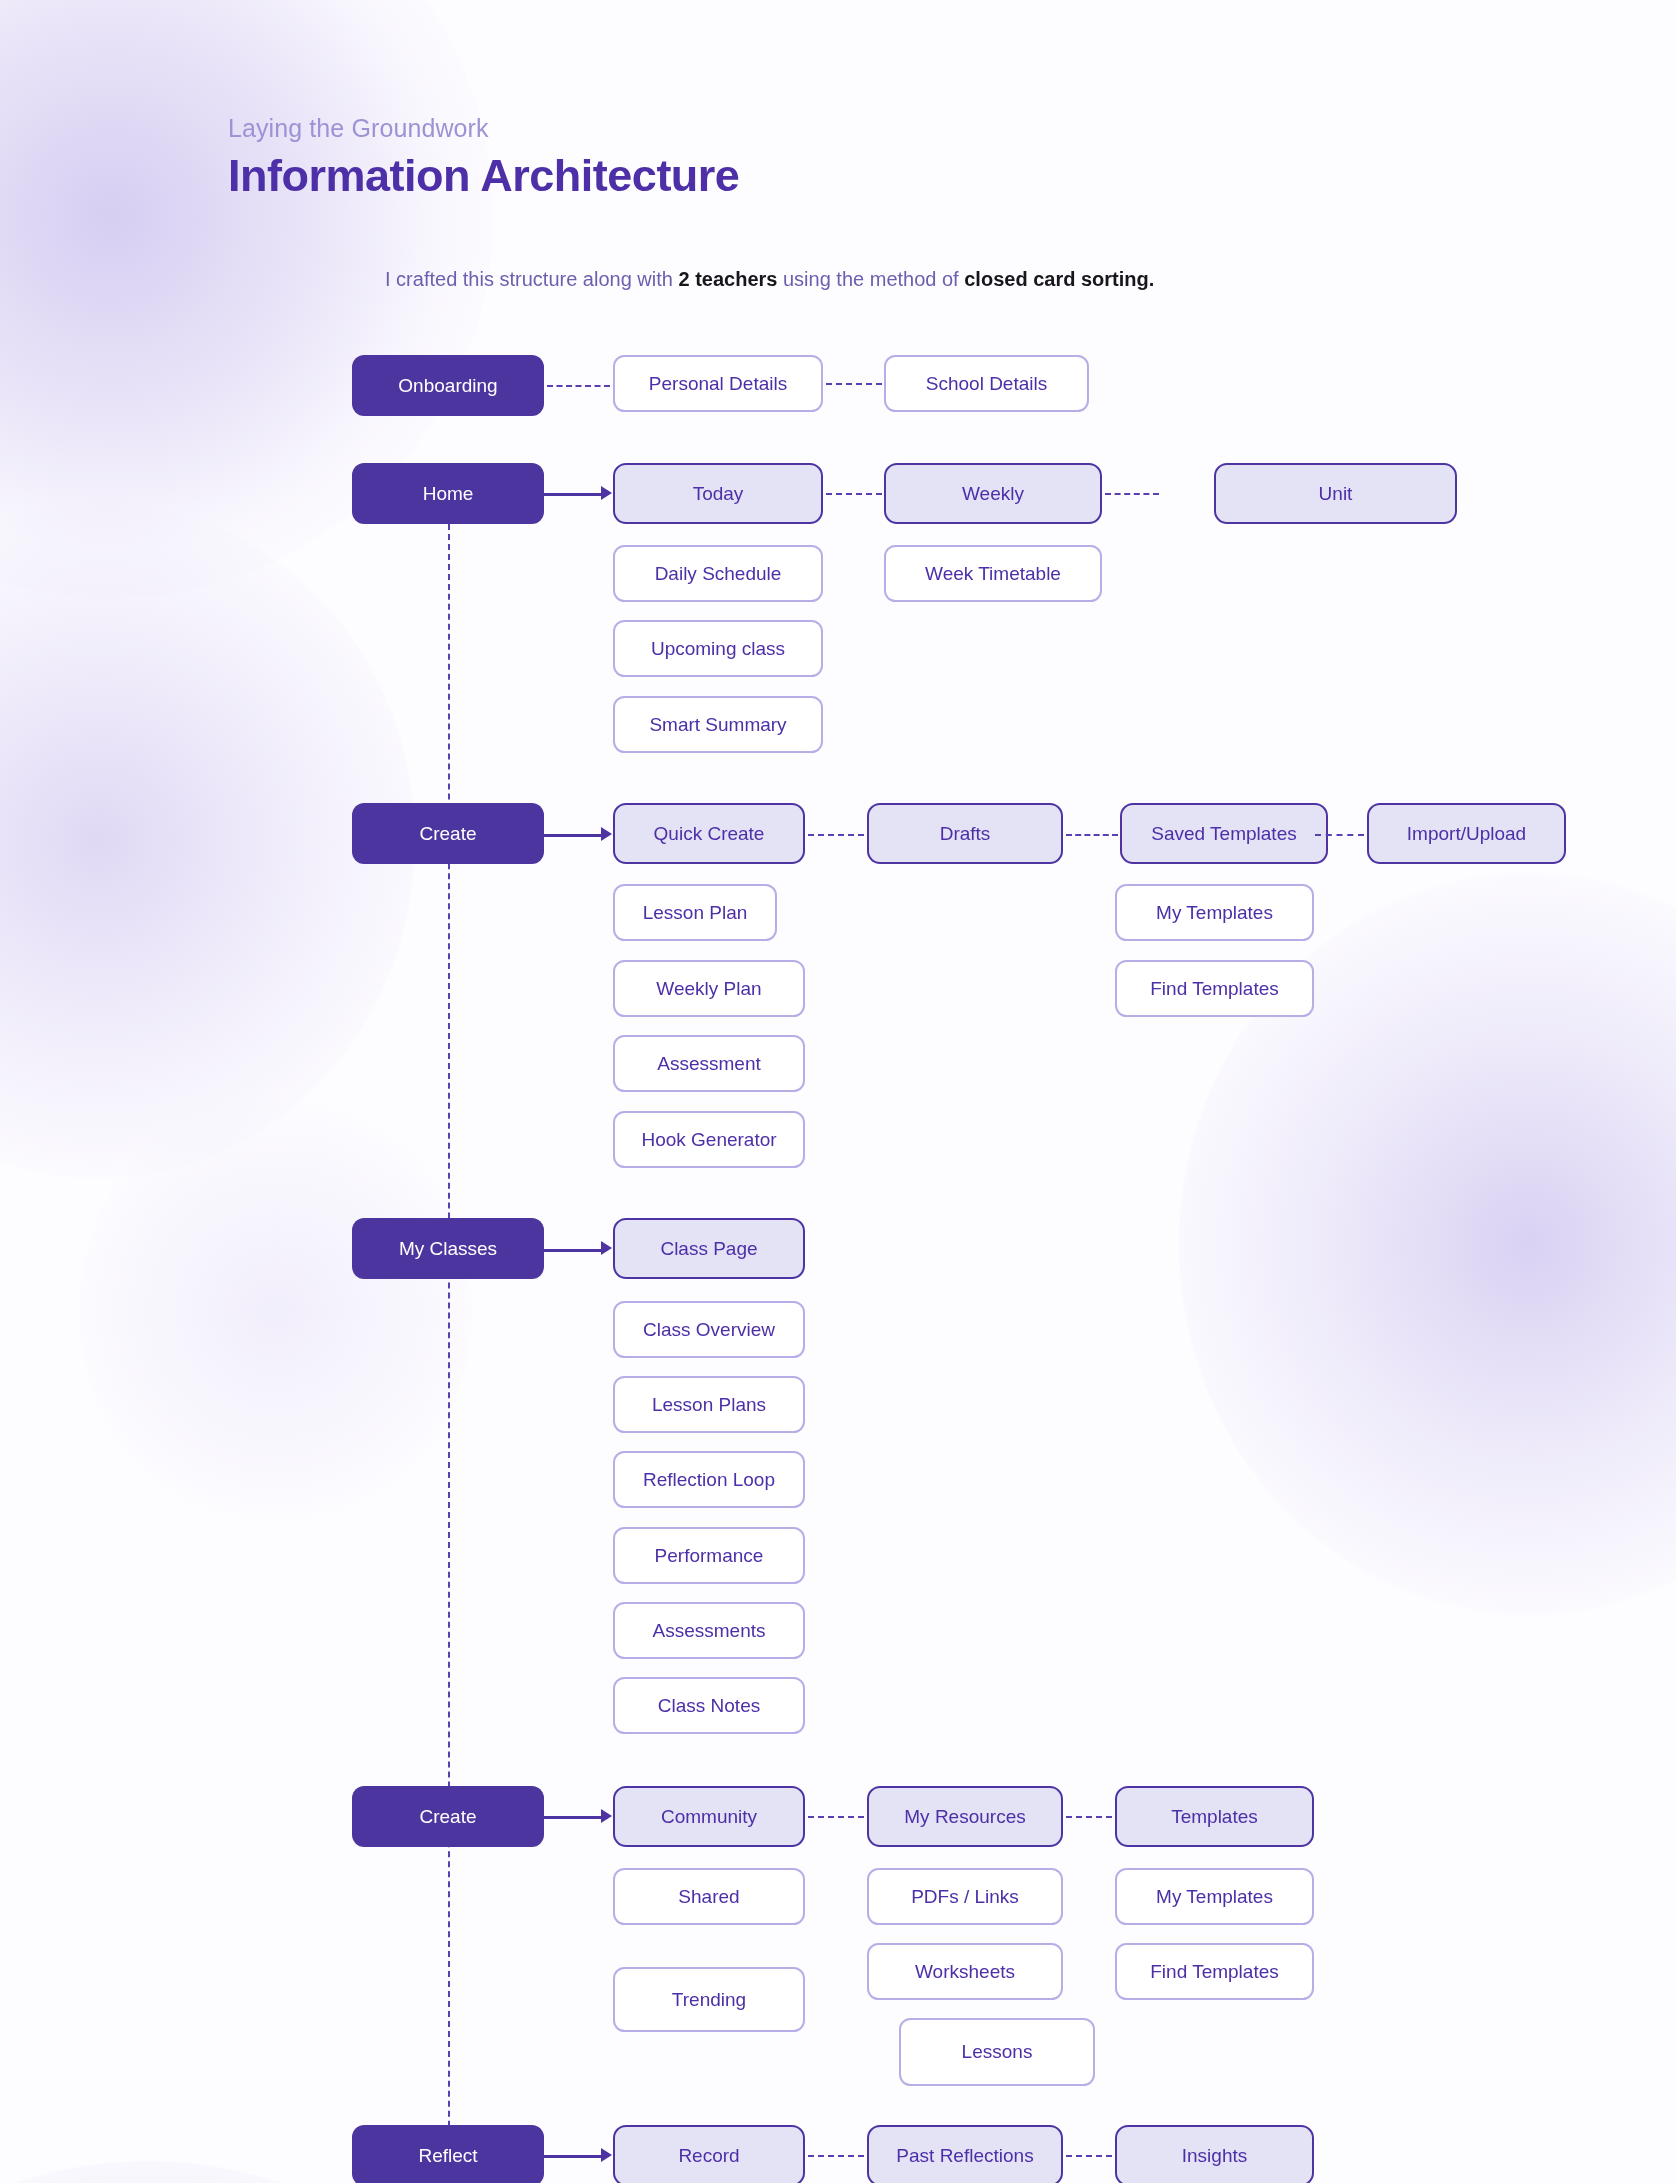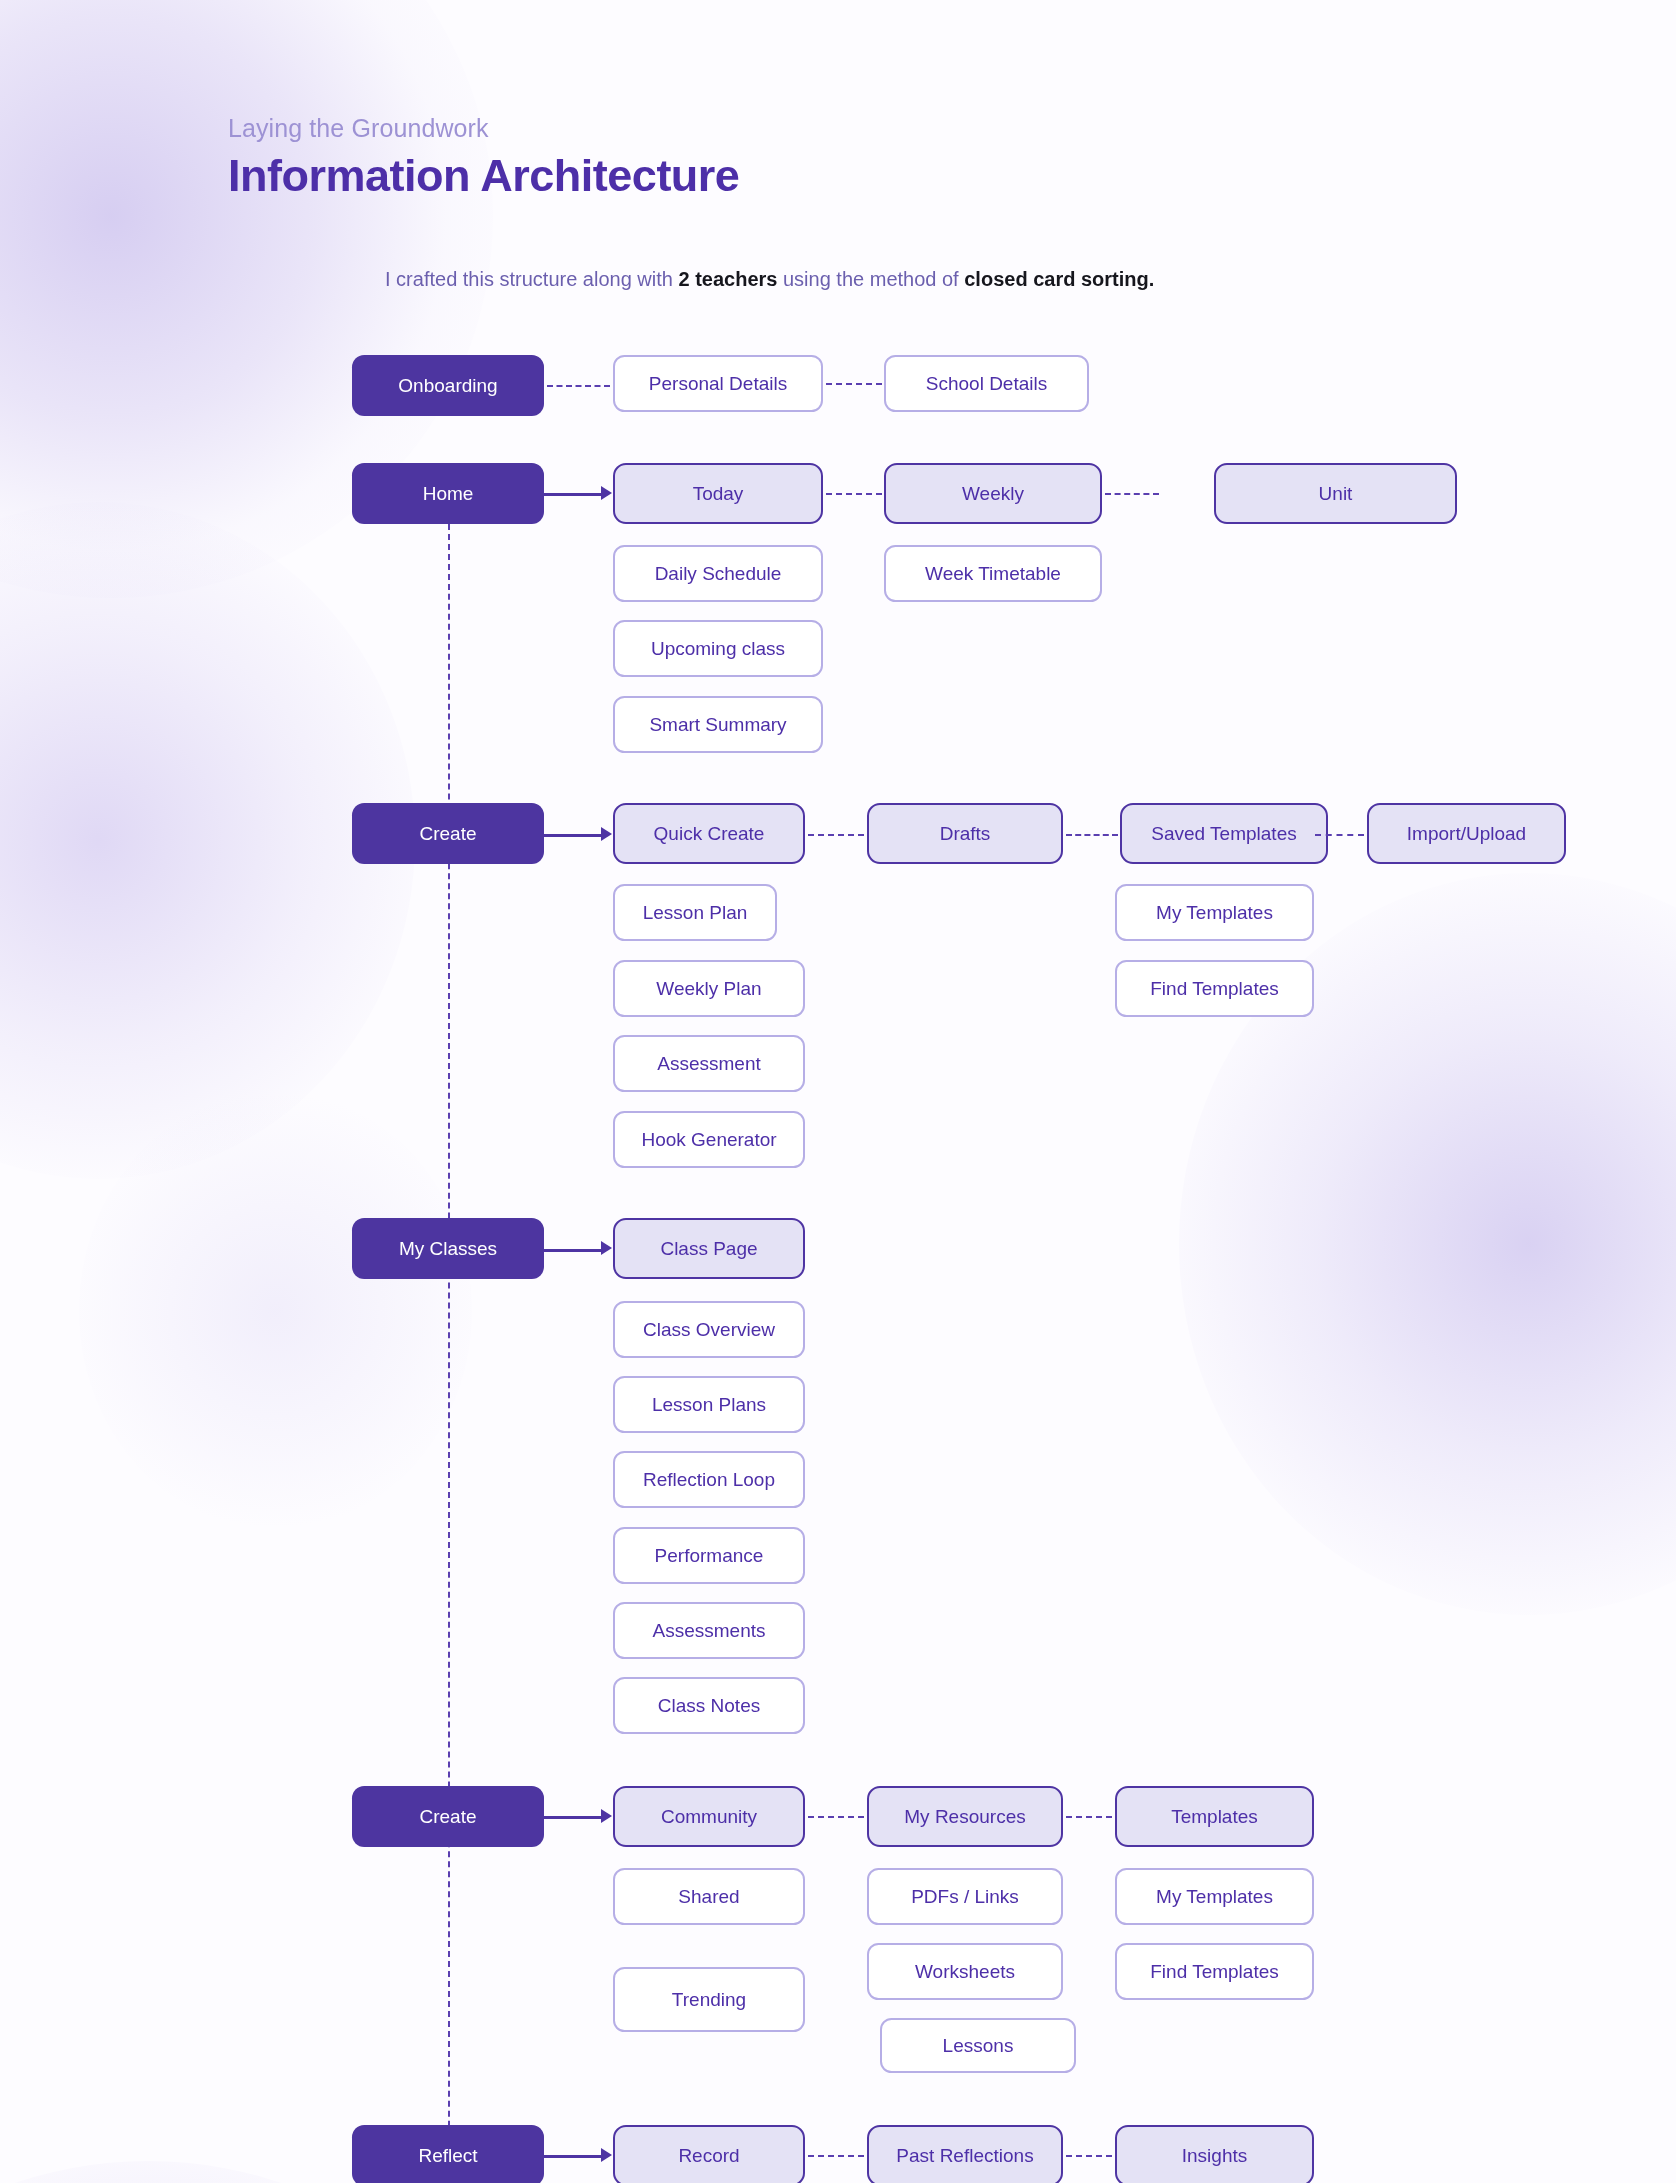--- a/index.html
+++ b/index.html
@@ -189,21 +189,21 @@
       <div class="arrow-head" style="left: 601px; top: 1809px;"></div>
       <div class="node filled" style="left: 613px; top: 1786px; width: 192px; height: 61px;">Community</div>
       <div class="node filled" style="left: 867px; top: 1786px; width: 196px; height: 61px;">My Resources</div>
       <div class="hdash" style="left: 808px; top: 1816px; width: 56px;"></div>
       <div class="node filled" style="left: 1115px; top: 1786px; width: 199px; height: 61px;">Templates</div>
       <div class="hdash" style="left: 1066px; top: 1816px; width: 46px;"></div>
       <div class="node outline" style="left: 613px; top: 1868px; width: 192px; height: 57px;">Shared</div>
       <div class="node outline" style="left: 613px; top: 1943px; width: 192px; height: 65px; margin-top: 24px;">Trending</div>
       <div class="node outline" style="left: 867px; top: 1868px; width: 196px; height: 57px;">PDFs / Links</div>
       <div class="node outline" style="left: 867px; top: 1943px; width: 196px; height: 57px;">Worksheets</div>
-      <div class="node outline" style="left: 880px; top: 2018px; width: 196px; height: 55px;">Lessons</div>
+      <div class="node outline" style="left: 899px; top: 2018px; width: 196px; height: 68px;">Lessons</div>
       <div class="node outline" style="left: 1115px; top: 1868px; width: 199px; height: 57px;">My Templates</div>
       <div class="node outline" style="left: 1115px; top: 1943px; width: 199px; height: 57px;">Find Templates</div>
       <div class="node primary" style="left: 352px; top: 2125px; width: 192px; height: 61px;">Reflect</div>
       <div class="arrow-line" style="left: 544px; top: 2155px; width: 59px;"></div>
       <div class="arrow-head" style="left: 601px; top: 2148px;"></div>
       <div class="node filled" style="left: 613px; top: 2125px; width: 192px; height: 61px;">Record</div>
       <div class="node filled" style="left: 867px; top: 2125px; width: 196px; height: 61px;">Past Reflections</div>
       <div class="hdash" style="left: 808px; top: 2155px; width: 56px;"></div>
       <div class="node filled" style="left: 1115px; top: 2125px; width: 199px; height: 61px;">Insights</div>
       <div class="hdash" style="left: 1066px; top: 2155px; width: 46px;"></div>

